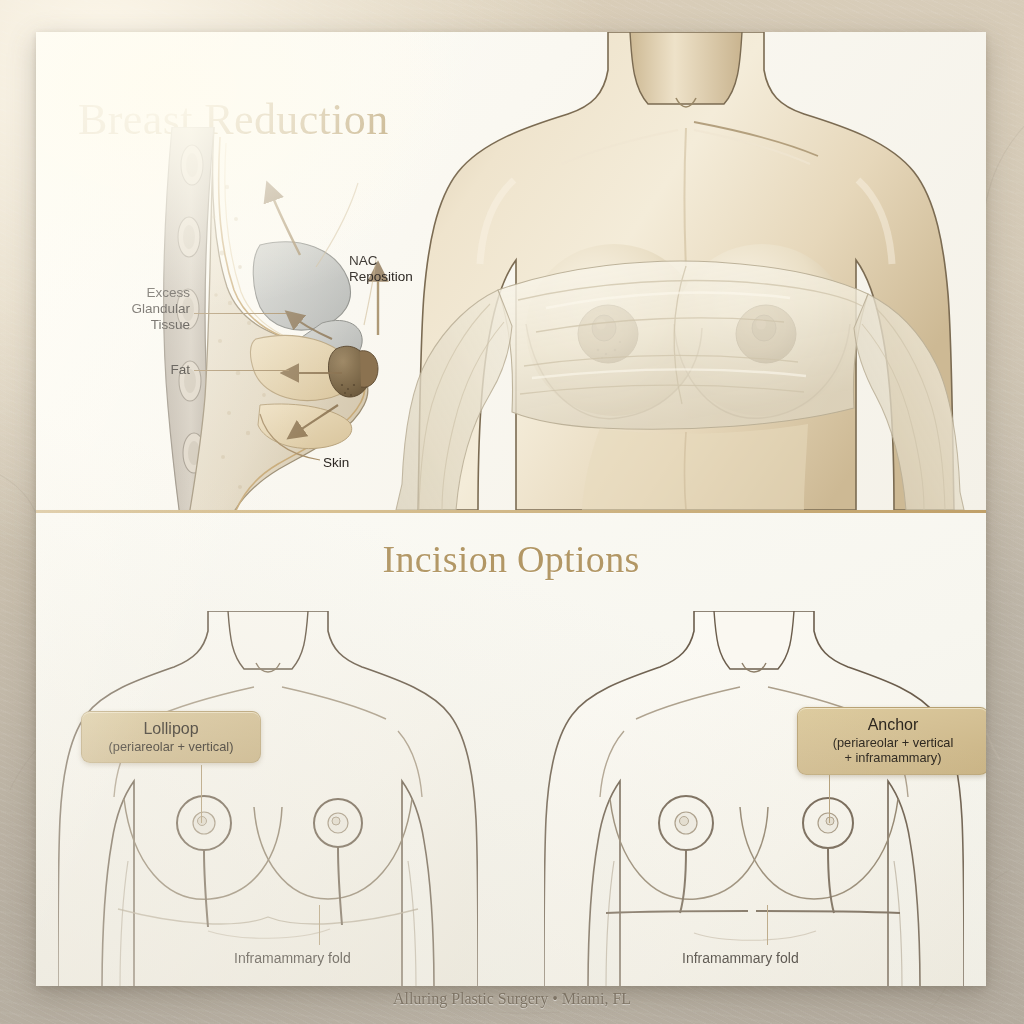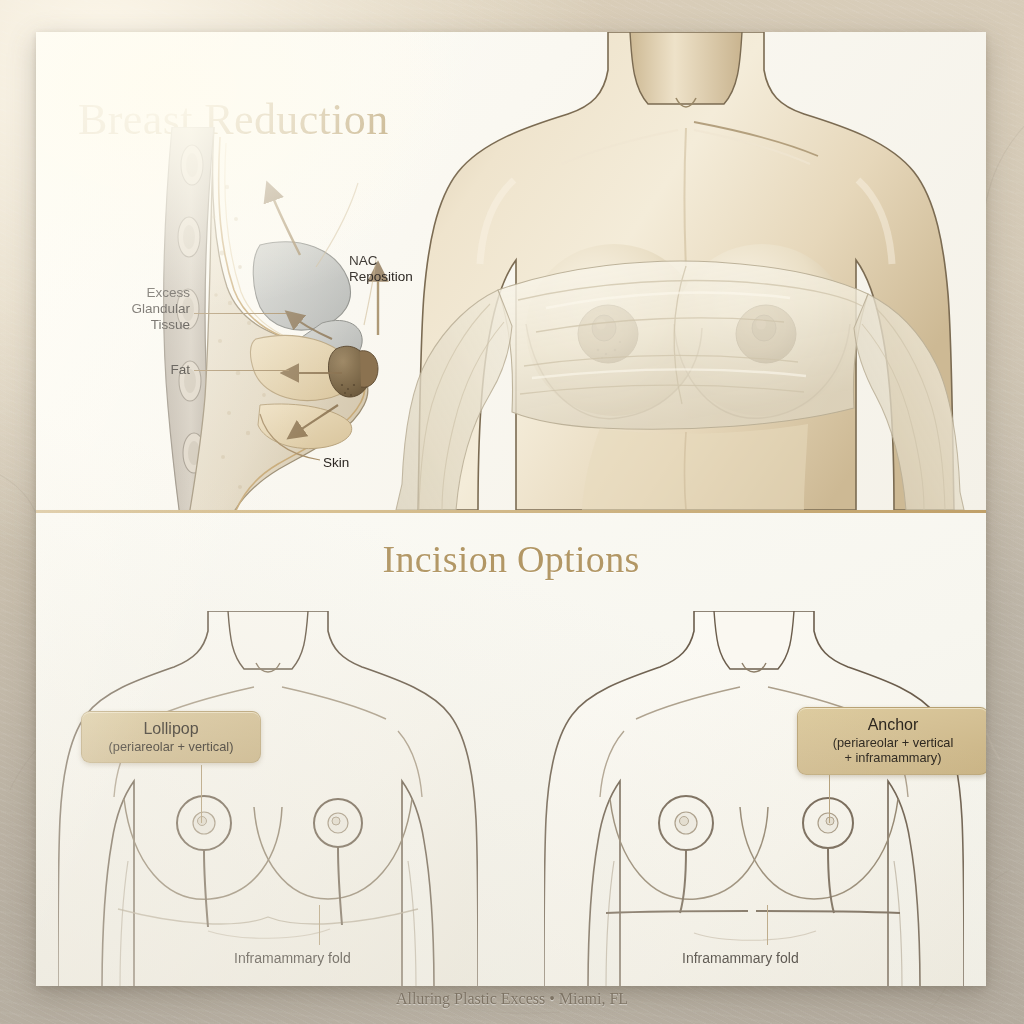--- a/index.html
+++ b/index.html
@@ -522,14 +522,14 @@
       </div>
       <div class="callout" style="left:793px;top:262px;height:48px;"></div>
 
       <div class="fold-stem" style="left:731px;top:392px;height:40px;"></div>
       <div class="fold-label" style="left:646px;top:437px;">Inframammary fold</div>
     </div>
 
     <div class="card-sheen"></div>
   </div>
 
-  <div class="footer">Alluring Plastic Excess • Miami, FL</div>
+  <div class="footer">Alluring Plastic Surgery • Miami, FL</div>
 </div>
 
 </body></html>

